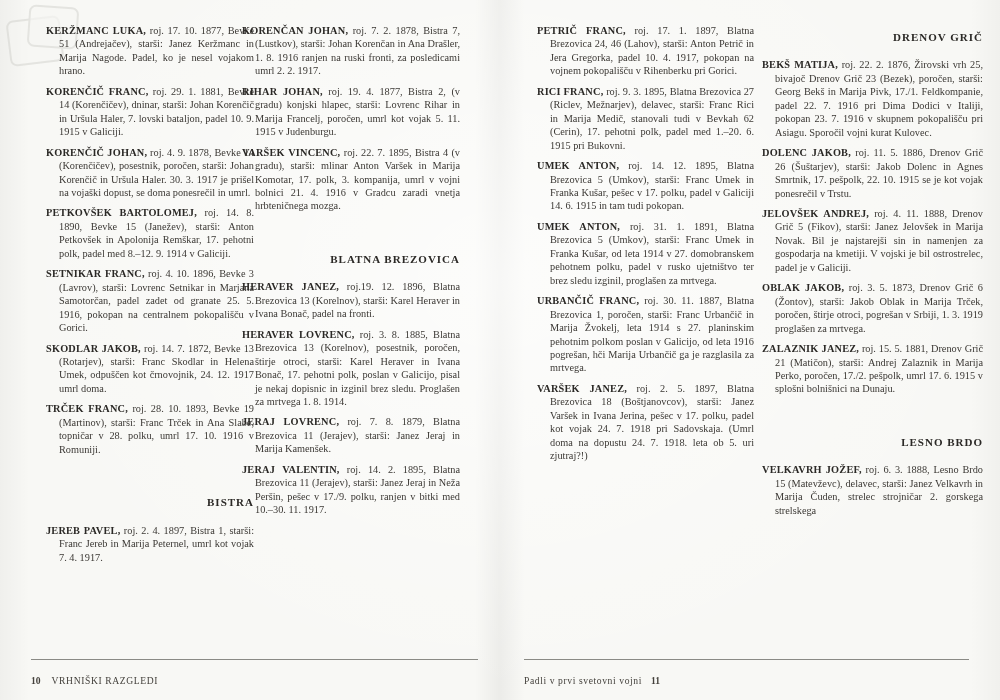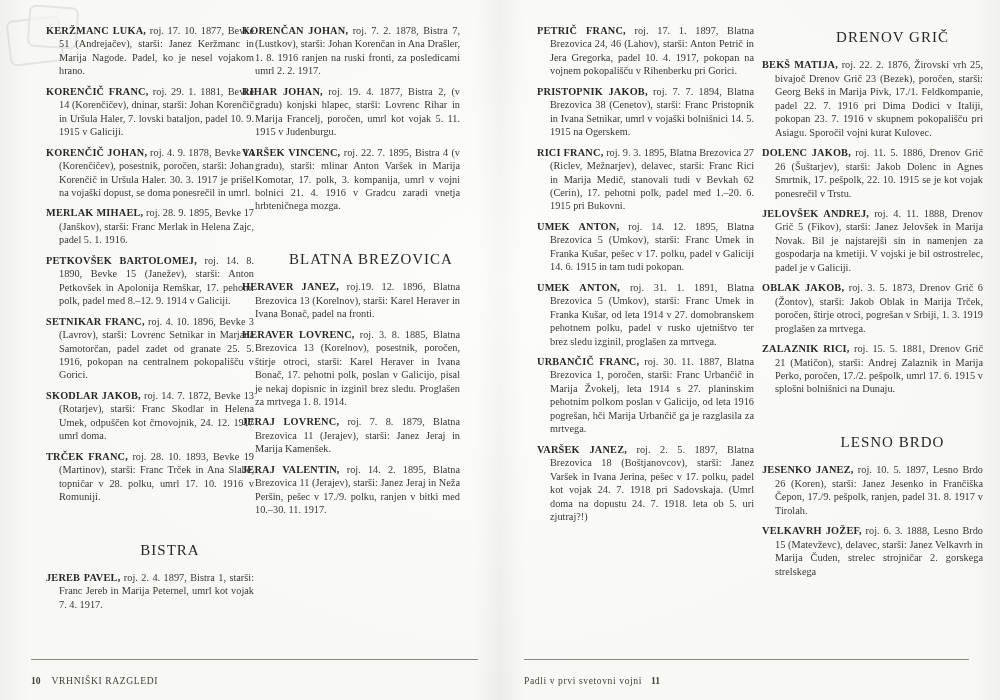--- a/index.html
+++ b/index.html
@@ -34,22 +34,22 @@
   .col-r2{left:762px;width:221px;}
 
   .entry{
     margin:0 0 7px 0;
     padding-left:13px;text-indent:-13px;
   }
   .entry .entry-name{
     font-weight:bold;color:#2b2926;letter-spacing:.2px;
   }
   .section-heading{
-    font-size:15px;font-weight:normal;color:#2b2926;letter-spacing:1px;
-    margin:40px 0 14px 40px;text-align:center;text-indent:0;
+    font-size:11px;font-weight:bold;color:#2b2926;letter-spacing:1px;
+    margin:40px 0 14px 40px;text-align:right;text-indent:0;
   }
   .col-r2 .section-heading:first-child{margin-top:7px;}
 
   .footer{
     position:absolute;top:659px;height:30px;
     border-top:1px solid #8a8a85;
     font-size:9.6px;letter-spacing:.6px;color:#44413c;
     padding-top:15px;
   }
   .footer-left{left:31px;width:447px;text-align:left;}
@@ -65,56 +65,53 @@
 
   <div class="watermark">
     <div class="wm-rect wm-back"></div>
     <div class="wm-rect wm-front"></div>
   </div>
 
   <div class="col col-l1">
       <p class="entry"><span class="entry-name">KERŽMANC LUKA,</span><span> roj. 17. 10. 1877, Bevke 51 (Andrejačev), starši: Janez Keržmanc in Marija Nagode. Padel, ko je nesel vojakom hrano.</span></p>
       <p class="entry"><span class="entry-name">KORENČIČ FRANC,</span><span> roj. 29. 1. 1881, Bevke 14 (Korenčičev), dninar, starši: Johan Korenčič in Uršula Haler, 7. lovski bataljon, padel 10. 9. 1915 v Galiciji.</span></p>
       <p class="entry"><span class="entry-name">KORENČIČ JOHAN,</span><span> roj. 4. 9. 1878, Bevke 14 (Korenčičev), posestnik, poročen, starši: Johan Korenčič in Uršula Haler. 30. 3. 1917 je prišel na vojaški dopust, se doma ponesrečil in umrl.</span></p>
-      <p class="entry"><span class="entry-name">MERLAK MIHAEL,</span><span> roj. 28. 9. 1895, Bevke 17 (Janškov), starši: Franc Merlak in Helena Zajc, padel 5. 1. 1916.</span></p>
       <p class="entry"><span class="entry-name">PETKOVŠEK BARTOLOMEJ,</span><span> roj. 14. 8. 1890, Bevke 15 (Janežev), starši: Anton Petkovšek in Apolonija Remškar, 17. pehotni polk, padel med 8.–12. 9. 1914 v Galiciji.</span></p>
       <p class="entry"><span class="entry-name">SETNIKAR FRANC,</span><span> roj. 4. 10. 1896, Bevke 3 (Lavrov), starši: Lovrenc Setnikar in Marjana Samotorčan, padel zadet od granate 25. 5. 1916, pokopan na centralnem pokopališču v Gorici.</span></p>
       <p class="entry"><span class="entry-name">SKODLAR JAKOB,</span><span> roj. 14. 7. 1872, Bevke 13 (Rotarjev), starši: Franc Skodlar in Helena Umek, odpuščen kot črnovojnik, 24. 12. 1917 umrl doma.</span></p>
       <p class="entry"><span class="entry-name">TRČEK FRANC,</span><span> roj. 28. 10. 1893, Bevke 19 (Martinov), starši: Franc Trček in Ana Slabe, topničar v 28. polku, umrl 17. 10. 1916 v Romuniji.</span></p>
       <h3 class="section-heading">BISTRA</h3>
       <p class="entry"><span class="entry-name">JEREB PAVEL,</span><span> roj. 2. 4. 1897, Bistra 1, starši: Franc Jereb in Marija Peternel, umrl kot vojak 7. 4. 1917.</span></p>
     </div>
   <div class="col col-l2">
       <p class="entry"><span class="entry-name">KORENČAN JOHAN,</span><span> roj. 7. 2. 1878, Bistra 7, (Lustkov), starši: Johan Korenčan in Ana Drašler, 1. 8. 1916 ranjen na ruski fronti, za posledicami umrl 2. 2. 1917.</span></p>
       <p class="entry"><span class="entry-name">RIHAR JOHAN,</span><span> roj. 19. 4. 1877, Bistra 2, (v gradu) konjski hlapec, starši: Lovrenc Rihar in Marija Francelj, poročen, umrl kot vojak 5. 11. 1915 v Judenburgu.</span></p>
       <p class="entry"><span class="entry-name">VARŠEK VINCENC,</span><span> roj. 22. 7. 1895, Bistra 4 (v gradu), starši: mlinar Anton Varšek in Marija Komotar, 17. polk, 3. kompanija, umrl v vojni bolnici 21. 4. 1916 v Gradcu zaradi vnetja hrbteničnega mozga.</span></p>
       <h3 class="section-heading">BLATNA BREZOVICA</h3>
       <p class="entry"><span class="entry-name">HERAVER JANEZ,</span><span> roj.19. 12. 1896, Blatna Brezovica 13 (Korelnov), starši: Karel Heraver in Ivana Bonač, padel na fronti.</span></p>
       <p class="entry"><span class="entry-name">HERAVER LOVRENC,</span><span> roj. 3. 8. 1885, Blatna Brezovica 13 (Korelnov), posestnik, poročen, štirje otroci, starši: Karel Heraver in Ivana Bonač, 17. pehotni polk, poslan v Galicijo, pisal je nekaj dopisnic in izginil brez sledu. Proglašen za mrtvega 1. 8. 1914.</span></p>
       <p class="entry"><span class="entry-name">JERAJ LOVRENC,</span><span> roj. 7. 8. 1879, Blatna Brezovica 11 (Jerajev), starši: Janez Jeraj in Marija Kamenšek.</span></p>
       <p class="entry"><span class="entry-name">JERAJ VALENTIN,</span><span> roj. 14. 2. 1895, Blatna Brezovica 11 (Jerajev), starši: Janez Jeraj in Neža Peršin, pešec v 17./9. polku, ranjen v bitki med 10.–30. 11. 1917.</span></p>
     </div>
   <div class="col col-r1">
       <p class="entry"><span class="entry-name">PETRIČ FRANC,</span><span> roj. 17. 1. 1897, Blatna Brezovica 24, 46 (Lahov), starši: Anton Petrič in Jera Gregorka, padel 10. 4. 1917, pokopan na vojnem pokopališču v Rihenberku pri Gorici.</span></p>
-      <p class="entry"><span class="entry-name">PRISTOPNIK JAKOB,</span><span> roj. 7. 7. 1894, Blatna Brezovica 38 (Cenetov), starši: Franc Pristopnik in Ivana Setnikar, umrl v vojaški bolnišnici 14. 5. 1915 na Ogerskem.</span></p>
       <p class="entry"><span class="entry-name">RICI FRANC,</span><span> roj. 9. 3. 1895, Blatna Brezovica 27 (Riclev, Mežnarjev), delavec, starši: Franc Rici in Marija Medič, stanovali tudi v Bevkah 62 (Cerin), 17. pehotni polk, padel med 1.–20. 6. 1915 pri Bukovni.</span></p>
       <p class="entry"><span class="entry-name">UMEK ANTON,</span><span> roj. 14. 12. 1895, Blatna Brezovica 5 (Umkov), starši: Franc Umek in Franka Kušar, pešec v 17. polku, padel v Galiciji 14. 6. 1915 in tam tudi pokopan.</span></p>
       <p class="entry"><span class="entry-name">UMEK ANTON,</span><span> roj. 31. 1. 1891, Blatna Brezovica 5 (Umkov), starši: Franc Umek in Franka Kušar, od leta 1914 v 27. domobranskem pehotnem polku, padel v rusko ujetništvo ter brez sledu izginil, proglašen za mrtvega.</span></p>
       <p class="entry"><span class="entry-name">URBANČIČ FRANC,</span><span> roj. 30. 11. 1887, Blatna Brezovica 1, poročen, starši: Franc Urbančič in Marija Žvokelj, leta 1914 s 27. planinskim pehotnim polkom poslan v Galicijo, od leta 1916 pogrešan, hči Marija Urbančič ga je razglasila za mrtvega.</span></p>
       <p class="entry"><span class="entry-name">VARŠEK JANEZ,</span><span> roj. 2. 5. 1897, Blatna Brezovica 18 (Boštjanovcov), starši: Janez Varšek in Ivana Jerina, pešec v 17. polku, padel kot vojak 24. 7. 1918 pri Sadovskaja. (Umrl doma na dopustu 24. 7. 1918. leta ob 5. uri zjutraj?!)</span></p>
     </div>
   <div class="col col-r2">
       <h3 class="section-heading">DRENOV GRIČ</h3>
       <p class="entry"><span class="entry-name">BEKŠ MATIJA,</span><span> roj. 22. 2. 1876, Žirovski vrh 25, bivajoč Drenov Grič 23 (Bezek), poročen, starši: Georg Bekš in Marija Pivk, 17./1. Feldkompanie, padel 22. 7. 1916 pri Dima Dodici v Italiji, pokopan 23. 7. 1916 v skupnem pokopališču pri Asiagu. Sporočil vojni kurat Kulovec.</span></p>
       <p class="entry"><span class="entry-name">DOLENC JAKOB,</span><span> roj. 11. 5. 1886, Drenov Grič 26 (Šuštarjev), starši: Jakob Dolenc in Agnes Smrtnik, 17. pešpolk, 22. 10. 1915 se je kot vojak ponesrečil v Trstu.</span></p>
       <p class="entry"><span class="entry-name">JELOVŠEK ANDREJ,</span><span> roj. 4. 11. 1888, Drenov Grič 5 (Fikov), starši: Janez Jelovšek in Marija Novak. Bil je najstarejši sin in namenjen za gospodarja na kmetiji. V vojski je bil ostrostrelec, padel je v Galiciji.</span></p>
       <p class="entry"><span class="entry-name">OBLAK JAKOB,</span><span> roj. 3. 5. 1873, Drenov Grič 6 (Žontov), starši: Jakob Oblak in Marija Trček, poročen, štirje otroci, pogrešan v Srbiji, 1. 3. 1919 proglašen za mrtvega.</span></p>
-      <p class="entry"><span class="entry-name">ZALAZNIK RICI,</span><span> roj. 15. 5. 1881, Drenov Grič 21 (Matičon), starši: Andrej Zalaznik in Marija Perko, poročen, 17./2. pešpolk, umrl 17. 6. 1915 v splošni bolnišnici na Dunaju.</span></p>
+      <p class="entry"><span class="entry-name">ZALAZNIK JANEZ,</span><span> roj. 15. 5. 1881, Drenov Grič 21 (Matičon), starši: Andrej Zalaznik in Marija Perko, poročen, 17./2. pešpolk, umrl 17. 6. 1915 v splošni bolnišnici na Dunaju.</span></p>
       <h3 class="section-heading">LESNO BRDO</h3>
-      <p class="entry"><span class="entry-name">JESENKO JANEZ,</span><span> roj. 10. 5. 1897, Lesno Brdo 26 (Koren), starši: Janez Jesenko in Frančiška Čepon, 17./9. pešpolk, ranjen, padel 31. 8. 1917 v Tirolah.</span></p>
       <p class="entry"><span class="entry-name">VELKAVRH JOŽEF,</span><span> roj. 6. 3. 1888, Lesno Brdo 15 (Matevževc), delavec, starši: Janez Velkavrh in Marija Čuden, strelec strojničar 2. gorskega strelskega</span></p>
     </div>
 
   <div class="footer footer-left">
     <span class="page-number">10</span><span>VRHNIŠKI RAZGLEDI</span>
   </div>
 
   <div class="footer footer-right">
     <span>Padli v prvi svetovni vojni</span><span class="page-number">11</span>
   </div>

